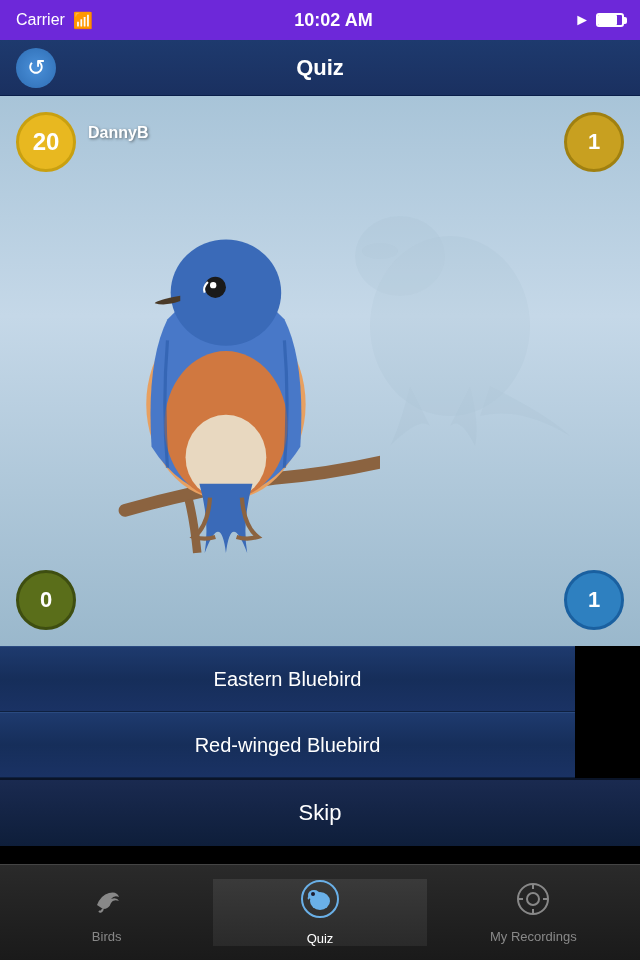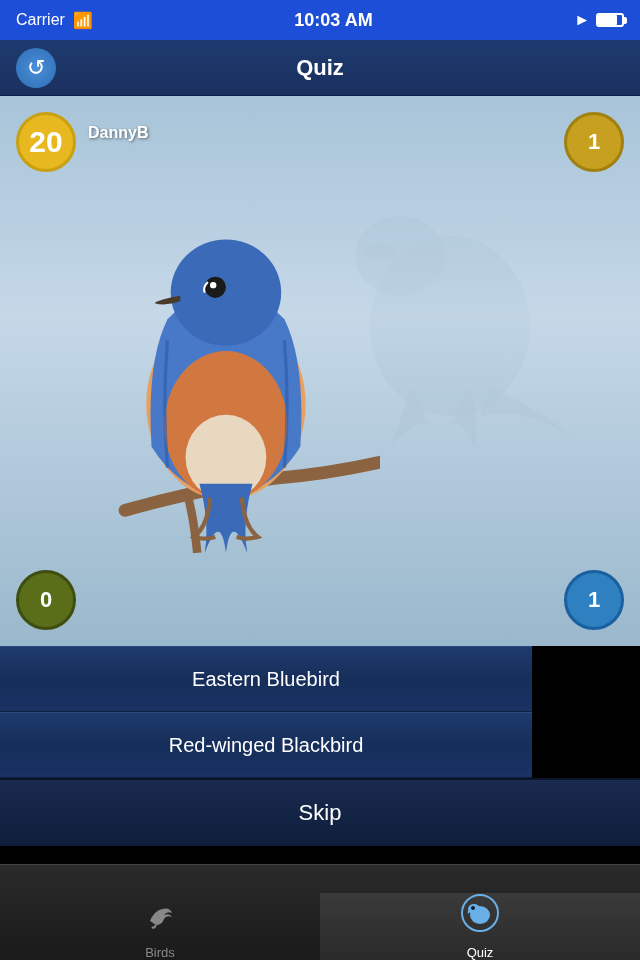--- a/index.html
+++ b/index.html
@@ -9,21 +9,21 @@
       font-family: -apple-system, 'Helvetica Neue', Arial, sans-serif;
       background: #000;
       overflow: hidden;
       position: relative;
     }
 
     
     #status-bar {
       width: 640px;
       height: 40px;
-      background: #1d4ed8;
+      background: #6d28d9;
       display: flex;
       align-items: center;
       justify-content: space-between;
       padding: 4px 16px;
       color: #fff;
       font-size: 16px;
       font-weight: 500;
     }
     .status-left { display: flex; align-items: center; gap: 8px; }
     .status-center { font-size: 18px; font-weight: 600; }
@@ -116,21 +116,21 @@
     
     .score-badge-yellow {
       position: absolute;
       width: 60px; height: 60px;
       border-radius: 50%;
       background: #e8b820;
       display: flex;
       align-items: center;
       justify-content: center;
       color: #fff;
-      font-size: 30px;
+      font-size: 24px;
       font-weight: 700;
       border: 3px solid #c9a010;
     }
     .score-badge-olive {
       position: absolute;
       width: 60px; height: 60px;
       border-radius: 50%;
       background: #5a6e1a;
       display: flex;
       align-items: center;
@@ -176,21 +176,21 @@
       font-size: 16px;
       font-weight: 700;
       text-shadow: 1px 1px 3px rgba(0,0,0,0.5);
     }
     #badge-top-right { top: 16px; right: 16px; }
     #badge-bottom-left { bottom: 16px; left: 16px; }
     #badge-bottom-right { bottom: 16px; right: 16px; }
 
     
     #answers-area {
-      width: 532px;
+      width: 575px;
       background: #4c1d95;
     }
 
     .answer-btn {
       width: 640px;
       height: 66px;
       background: linear-gradient(180deg, #1e3a6e 0%, #162e5a 50%, #1a3264 100%);
       border: none;
       border-top: 1px solid #2a4a80;
       border-bottom: 1px solid #0e2040;
@@ -228,21 +228,21 @@
 
     
     #tab-bar {
       position: absolute;
       bottom: 0;
       width: 640px;
       height: 96px;
       background: linear-gradient(180deg, #2a2a2a 0%, #1a1a1a 100%);
       border-top: 1px solid #444;
       display: flex;
-      align-items: flex-end;
+      align-items: center;
     }
 
     .tab-item {
       flex: 1;
       display: flex;
       flex-direction: column;
       align-items: center;
       justify-content: center;
       gap: 4px;
       cursor: pointer;
@@ -274,21 +274,21 @@
     }
   </style>
 </head>
 <body>
 
 <div id="status-bar">
   <div class="status-left">
     <span>Carrier</span>
     <span>📶</span>
   </div>
-  <div class="status-center">10:03 AM</div>
+  <div class="status-center">10:02 AM</div>
   <div class="status-right">
     <span style="font-size:16px;">►</span>
     <div class="battery-icon">
       <div class="battery-fill"></div>
     </div>
   </div>
 </div>
 
 <div id="header">
   <button id="refresh-btn">
@@ -353,21 +353,21 @@
   <div id="badge-bottom-right" class="score-badge-blue">
     <span>1</span>
   </div>
 </div>
 
 <div id="answers-area">
   <button class="answer-btn">
     <span>Eastern Bluebird</span>
   </button>
   <button class="answer-btn">
-    <span>Red-winged Blackbird</span>
+    <span>Red-winged Bluebird</span>
   </button>
 </div>
 
 <div id="skip-area">
   <button id="skip-btn">Skip</button>
 </div>
 
 <div id="tab-bar">
   <button class="tab-item">
     <span class="tab-icon">
@@ -385,13 +385,26 @@
         <circle cx="20" cy="20" r="18" fill="none" stroke="#6ab0e8" stroke-width="2"></circle>
         <ellipse cx="20" cy="22" rx="10" ry="9" fill="#6ab0e8"></ellipse>
         <ellipse cx="14" cy="16" rx="6" ry="5" fill="#6ab0e8"></ellipse>
         <circle cx="13" cy="15" r="2" fill="#1a1a2e"></circle>
         <path d="M10 17 Q8 19 9 20" stroke="#6ab0e8" stroke-width="2" fill="none"></path>
       </svg>
     </span>
     <span class="tab-label">Quiz</span>
   </button>
 
+  <button class="tab-item">
+    <span class="tab-icon">
+      <svg width="36" height="36" viewBox="0 0 36 36">
+        <circle cx="18" cy="18" r="15" fill="none" stroke="#888" stroke-width="2"></circle>
+        <circle cx="18" cy="18" r="6" fill="none" stroke="#888" stroke-width="2"></circle>
+        <line x1="18" y1="3" x2="18" y2="8" stroke="#888" stroke-width="2"></line>
+        <line x1="18" y1="28" x2="18" y2="33" stroke="#888" stroke-width="2"></line>
+        <line x1="3" y1="18" x2="8" y2="18" stroke="#888" stroke-width="2"></line>
+        <line x1="28" y1="18" x2="33" y2="18" stroke="#888" stroke-width="2"></line>
+      </svg>
+    </span>
+    <span class="tab-label">My Recordings</span>
+  </button>
 </div>
 
 </body></html>

